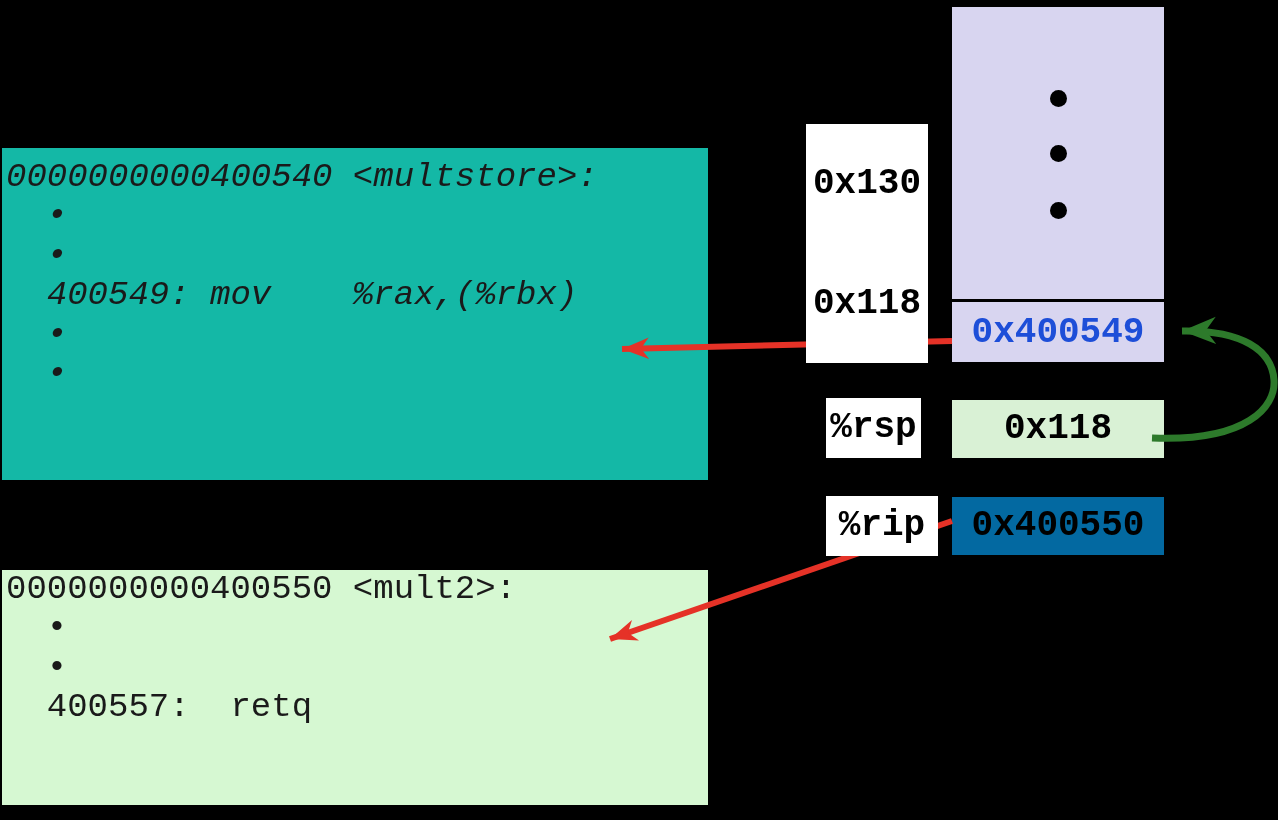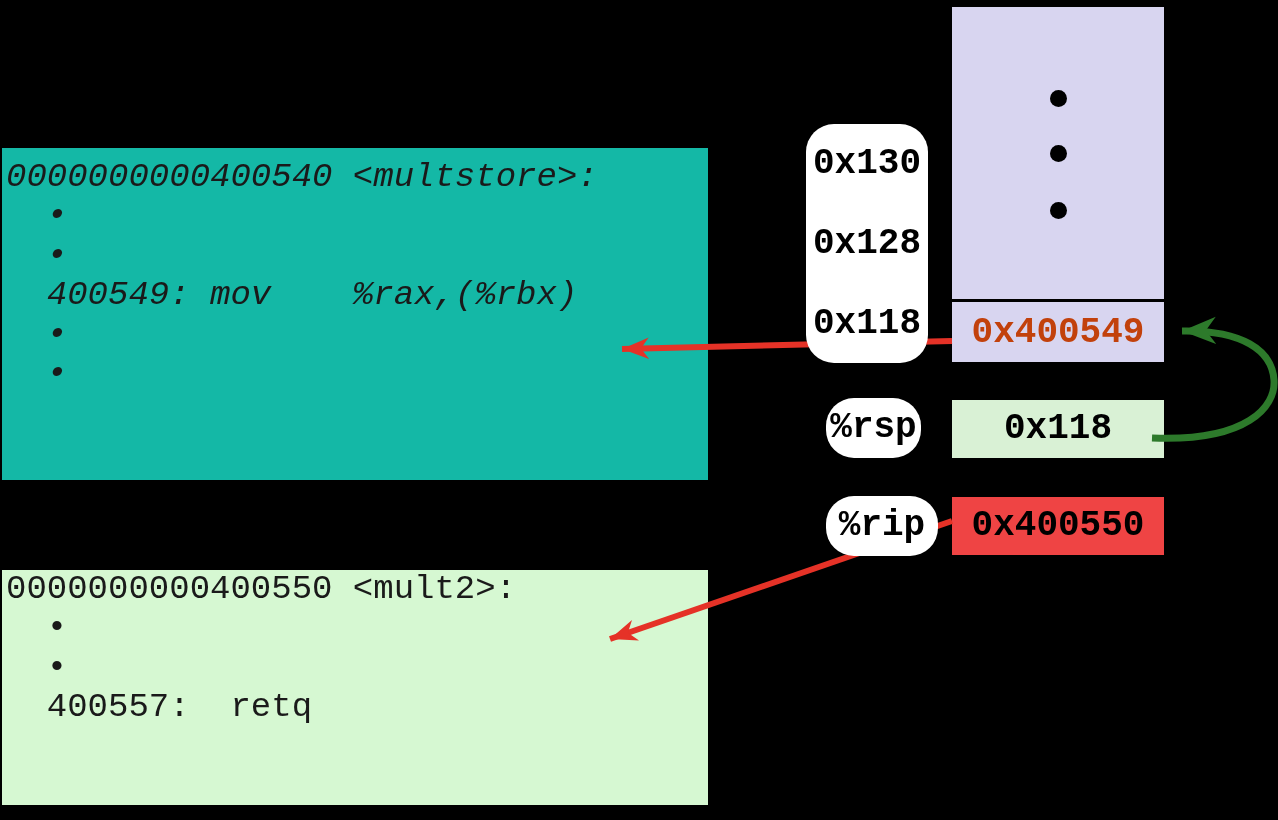--- a/index.html
+++ b/index.html
@@ -48,33 +48,32 @@
     background: #000;
   }
   #stack-slot-value {
     position: absolute;
     left: 0; bottom: 0;
     width: 212px; height: 58px;
     line-height: 58px;
     text-align: center;
     font-weight: 700;
     font-size: 36px;
-    color: #c2410c;
+    color: #1d4ed8;
   }
 
   
   .white-box {
     position: absolute;
     background: #ffffff;
     color: #000;
     font-weight: 700;
     font-size: 36px;
     z-index: 3;
     text-align: center;
-    border-radius: 28px;
   }
   #address-labels-box {
     left: 806px; top: 124px;
     width: 122px; height: 239px;
     display: flex;
     flex-direction: column;
   }
   .address-label {
     flex: 1;
     display: flex;
@@ -90,21 +89,21 @@
     left: 952px;
     width: 212px; height: 58px;
     line-height: 58px;
     text-align: center;
     font-weight: 700;
     font-size: 36px;
     color: #000;
     z-index: 1;
   }
   #rsp-value-box { top: 400px; background: #d9f1d5; }
-  #rip-value-box { top: 497px; background: #ef4444; }
+  #rip-value-box { top: 497px; background: #0369a1; }
 
   
   #arrows-overlay {
     position: absolute;
     left: 0; top: 0;
     width: 1278px; height: 820px;
     z-index: 2;
     pointer-events: none;
   }
 </style>
@@ -146,21 +145,20 @@
         <path d="M0,1 L10,5 L0,9 L3,5 Z" fill="#2d7a2b"></path>
       </marker>
     </defs>
     <line x1="952" y1="341" x2="622" y2="349" stroke-width="6" marker-end="url(#red-head)" stroke="#e53227"></line>
     <line x1="952" y1="521" x2="610" y2="639" stroke-width="6" marker-end="url(#red-head)" stroke="#e53227"></line>
     <path d="M 1152 438 C 1248 442 1276 406 1274 380 C 1272 350 1242 330 1182 331" fill="none" stroke-width="7" marker-end="url(#green-head)" stroke="#2d7a2b"></path>
   </svg>
 
   <div id="address-labels-box" class="white-box">
     <div class="address-label">0x130</div>
-    <div class="address-label">0x128</div>
     <div class="address-label">0x118</div>
   </div>
 
   <div id="rsp-register-box" class="white-box">%rsp</div>
   <div id="rsp-value-box" class="value-box">0x118</div>
 
   <div id="rip-register-box" class="white-box">%rip</div>
   <div id="rip-value-box" class="value-box">0x400550</div>
 
 </div>

